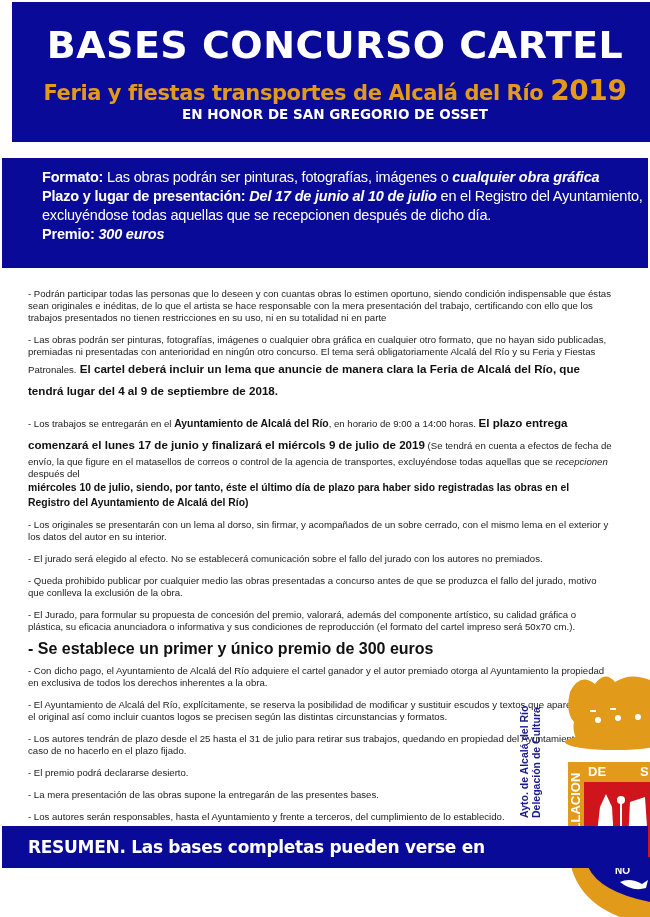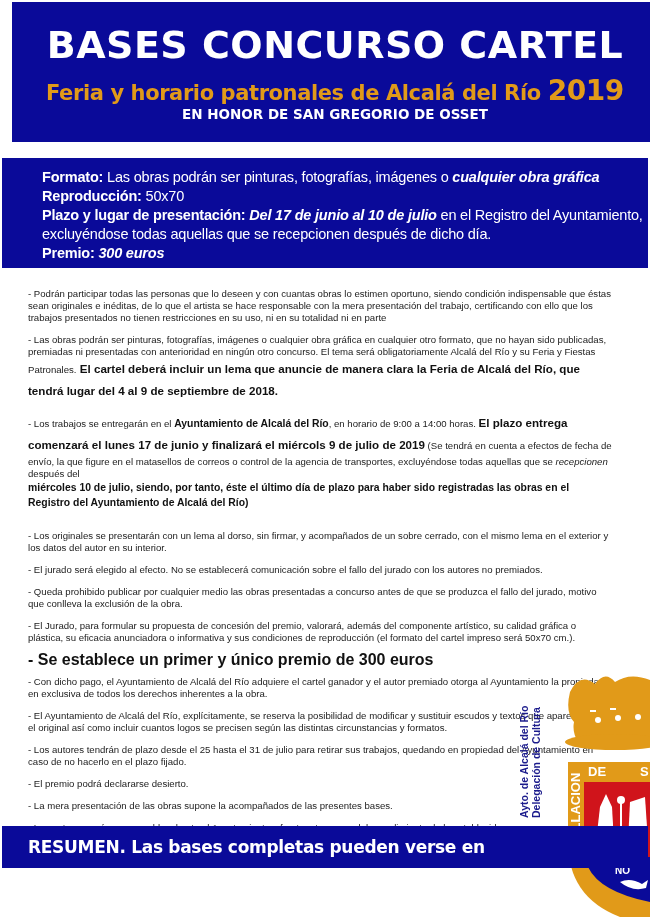--- a/index.html
+++ b/index.html
@@ -51,57 +51,54 @@
     line-height:12px; white-space:nowrap;
   }
   .crest { position:absolute; left:560px; top:672px; width:90px; height:245px; }
 </style>
 </head>
 <body>
 
 <div class="header">
   <div class="title">BASES CONCURSO CARTEL</div>
   <div class="subtitle">
-    <span>Feria y horario patronales de Alcalá del Río</span>
+    <span>Feria y fiestas transportes de Alcalá del Río</span>
     <span class="year">2019</span>
   </div>
   <div class="honor">EN HONOR DE SAN GREGORIO DE OSSET</div>
 </div>
 
 <div class="summary">
   <div>
     <b>Formato:</b><span> Las obras podrán ser pinturas, fotografías, imágenes o </span><i>cualquier obra gráfica</i>
-  </div>
-  <div>
-    <b>Reproducción:</b><span> 50x70</span>
   </div>
   <div>
     <b>Plazo y lugar de presentación:</b><i> Del 17 de junio al 10 de julio</i><span> en el Registro del Ayuntamiento, excluyéndose todas aquellas que se recepcionen después de dicho día.</span>
   </div>
   <div>
     <b>Premio:</b><i>  300 euros</i>
   </div>
 </div>
 
 <div class="body">
   <p>- Podrán participar todas las personas que lo deseen y con cuantas obras lo estimen oportuno, siendo condición indispensable que éstas sean originales e inéditas, de lo que el artista se hace responsable con la mera presentación del trabajo, certificando con ello que los trabajos presentados no tienen restricciones en su uso, ni en su totalidad ni en parte</p>
   <p><span>- Las obras podrán ser pinturas, fotografías, imágenes o cualquier obra gráfica en cualquier otro formato, que no hayan sido publicadas, premiadas ni presentadas con anterioridad en ningún otro concurso. El tema será obligatoriamente Alcalá del Río y su Feria y Fiestas Patronales.</span><span class="lg"> El cartel deberá incluir un lema que anuncie de manera clara la Feria de Alcalá del Río, que tendrá lugar del 4 al 9 de septiembre de 2018.</span></p>
-  <p style="margin-bottom:20px;">
+  <p style="margin-bottom:9px;">
     <span>- Los trabajos se entregarán en el </span><span class="md">Ayuntamiento de Alcalá del Río</span><span>, en horario de 9:00 a 14:00 horas. </span><span class="lg">El plazo entrega comenzará el lunes 17 de junio y finalizará el miércols  9 de julio de 2019</span><span> (Se tendrá en cuenta a efectos de fecha de envío, la que figure en el matasellos de correos o control de la agencia de transportes, excluyéndose todas aquellas que se </span><i>recepcionen</i><span> después del</span><br><span class="md" style="line-height:15px;">miércoles 10 de julio, siendo, por tanto, éste el último día de plazo para haber sido registradas las obras en el Registro del Ayuntamiento de Alcalá del Río)</span>
   </p>
   <p>- Los originales se presentarán con un lema al dorso, sin firmar, y acompañados de un sobre cerrado, con el mismo lema en el exterior y los datos del autor en su interior.</p>
   <p>- El jurado será elegido al efecto. No se establecerá comunicación sobre el fallo del jurado con los autores no premiados.</p>
   <p>- Queda prohibido publicar por cualquier medio las obras presentadas a concurso antes de que se produzca el fallo del jurado, motivo que conlleva la exclusión de la obra.</p>
   <p>- El Jurado, para formular su propuesta de concesión del premio, valorará, además del componente artístico, su calidad gráfica o plástica, su eficacia anunciadora o informativa y sus condiciones de reproducción (el formato del cartel impreso será 50x70 cm.).</p>
   <p class="hl">- Se establece un primer y único premio de 300 euros</p>
   <p>- Con dicho pago, el Ayuntamiento de Alcalá del Río adquiere el cartel ganador y el autor premiado otorga al Ayuntamiento la propiedad en exclusiva de todos los derechos inherentes a la obra.</p>
   <p>- El Ayuntamiento de Alcalá del Río, explícitamente, se reserva la posibilidad de modificar y sustituir escudos y textos que aparezcan en el original así como incluir cuantos logos se precisen según las distintas circunstancias y formatos.</p>
   <p>- Los autores tendrán de plazo desde el 25 hasta el 31 de julio para retirar sus trabajos, quedando en propiedad del Ayuntamiento en caso de no hacerlo en el plazo fijado.</p>
   <p>- El premio podrá declararse desierto.</p>
-  <p>- La mera presentación de las obras supone la acompañados de las presentes bases.</p>
+  <p>- La mera presentación de las obras supone la entregarán de las presentes bases.</p>
   <p>- Los autores serán responsables, hasta el Ayuntamiento y frente a terceros, del cumplimiento de lo establecido.</p>
 </div>
 
 <div class="vertical-label">
   <div>Ayto. de Alcalá del Río</div>
   <div>Delegación de Cultura</div>
 </div>
 
 <svg class="crest" viewBox="0 0 90 245" xmlns="http://www.w3.org/2000/svg">
 

